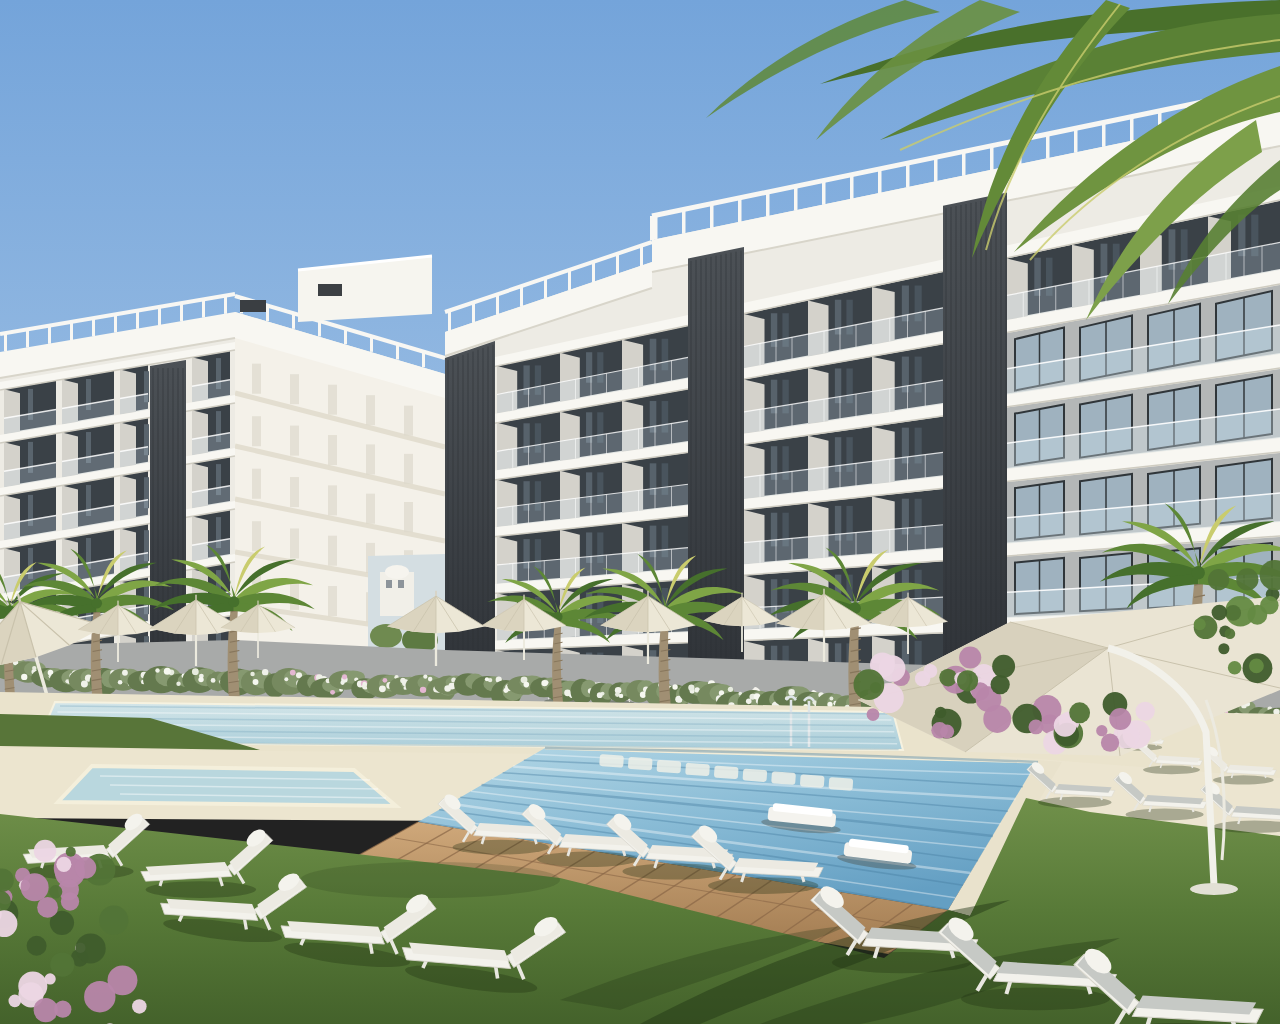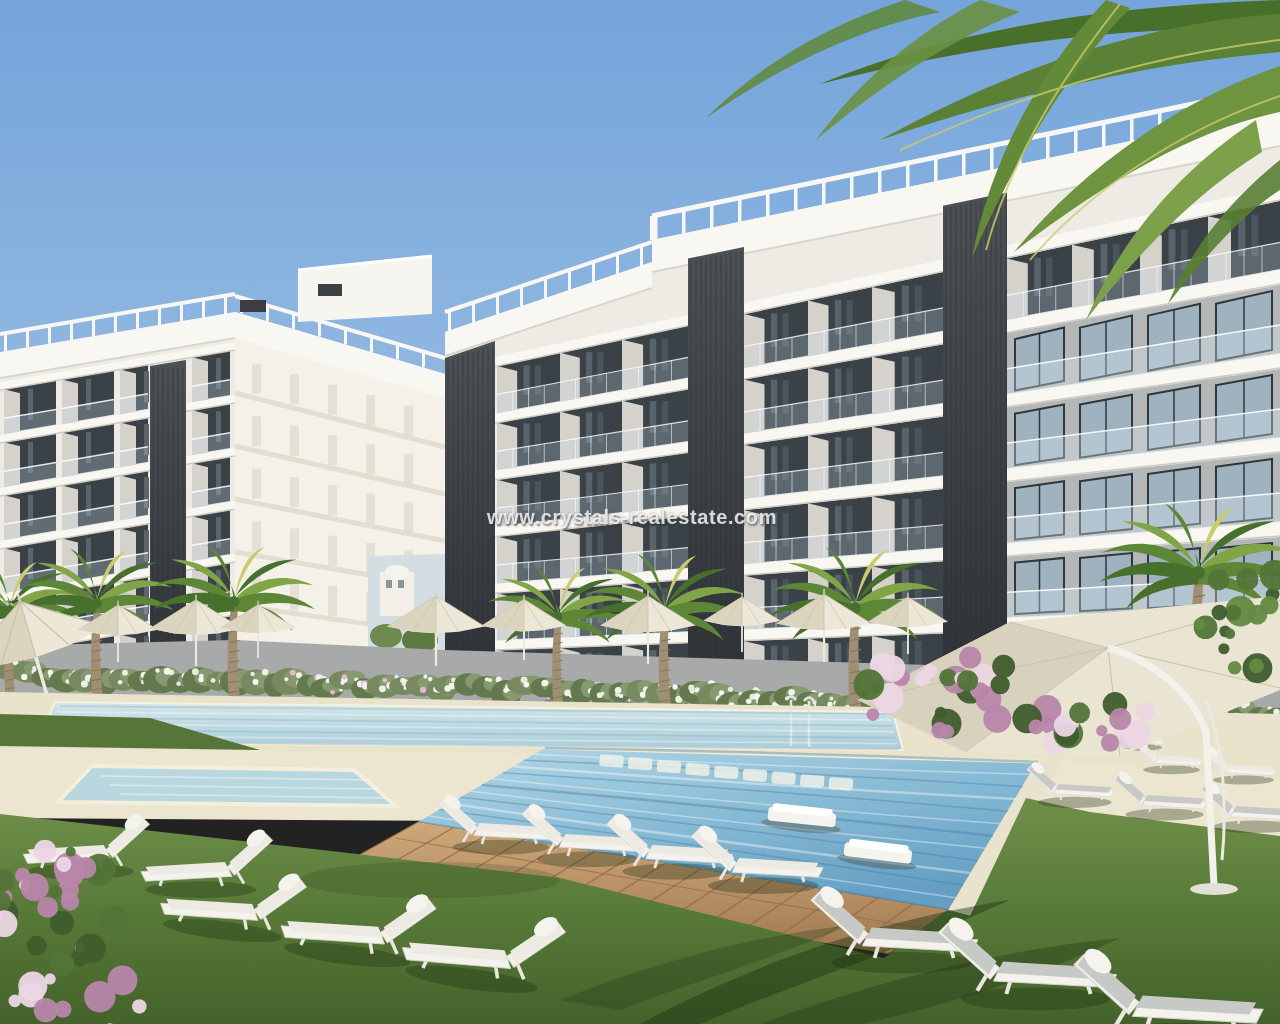--- a/index.html
+++ b/index.html
@@ -2055,14 +2055,13 @@
       <path d="M1280,66 C1190,96 1090,160 1014,252 C1110,178 1200,128 1280,112 Z" fill="#6f9440"></path>
       <path d="M1106,0 C1040,70 990,160 972,258 C1010,170 1060,80 1130,8 Z" fill="#638a38"></path>
       <path d="M1256,120 C1180,170 1120,240 1086,320 C1140,250 1200,190 1262,152 Z" fill="#7da04a"></path>
       <path d="M980,0 C920,30 860,80 816,140 C880,86 950,40 1020,12 Z" fill="#6a9040" opacity=".9"></path>
       <path d="M905,0 C830,24 760,64 706,118 C780,66 860,28 940,12 Z" fill="#5f8838" opacity=".85"></path>
       <path d="M1280,40 C1150,55 1020,95 900,150 M1280,96 C1180,130 1090,190 1030,260 M1120,4 C1060,80 1010,160 986,250" stroke="#c9cc6d" stroke-width="2" fill="none" opacity=".8"></path>
       <path d="M1280,160 C1230,200 1190,250 1168,304 C1208,252 1248,210 1280,190 Z" fill="#587f33" opacity=".9"></path>
     </g>
   </svg>
 
-  <div class="watermark">www.crystals-realestate.com</div>
 </div>
 
 </body></html>

